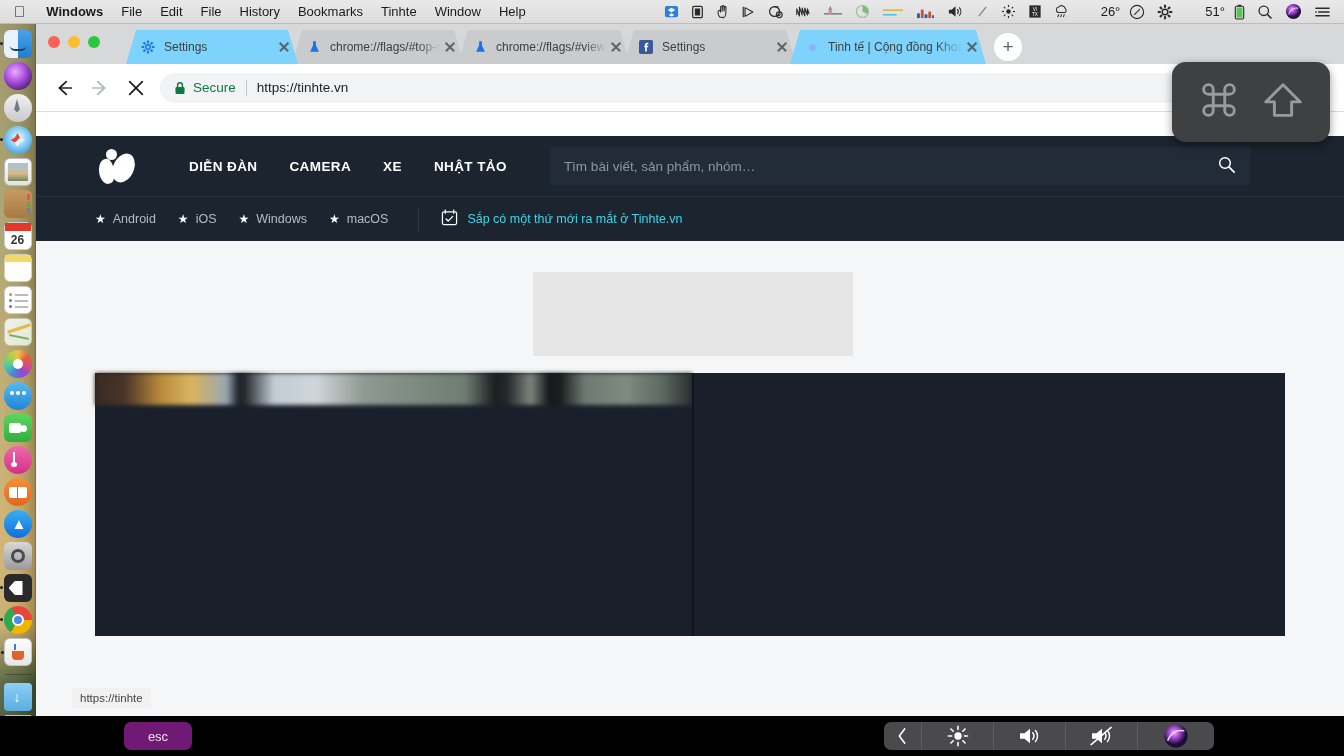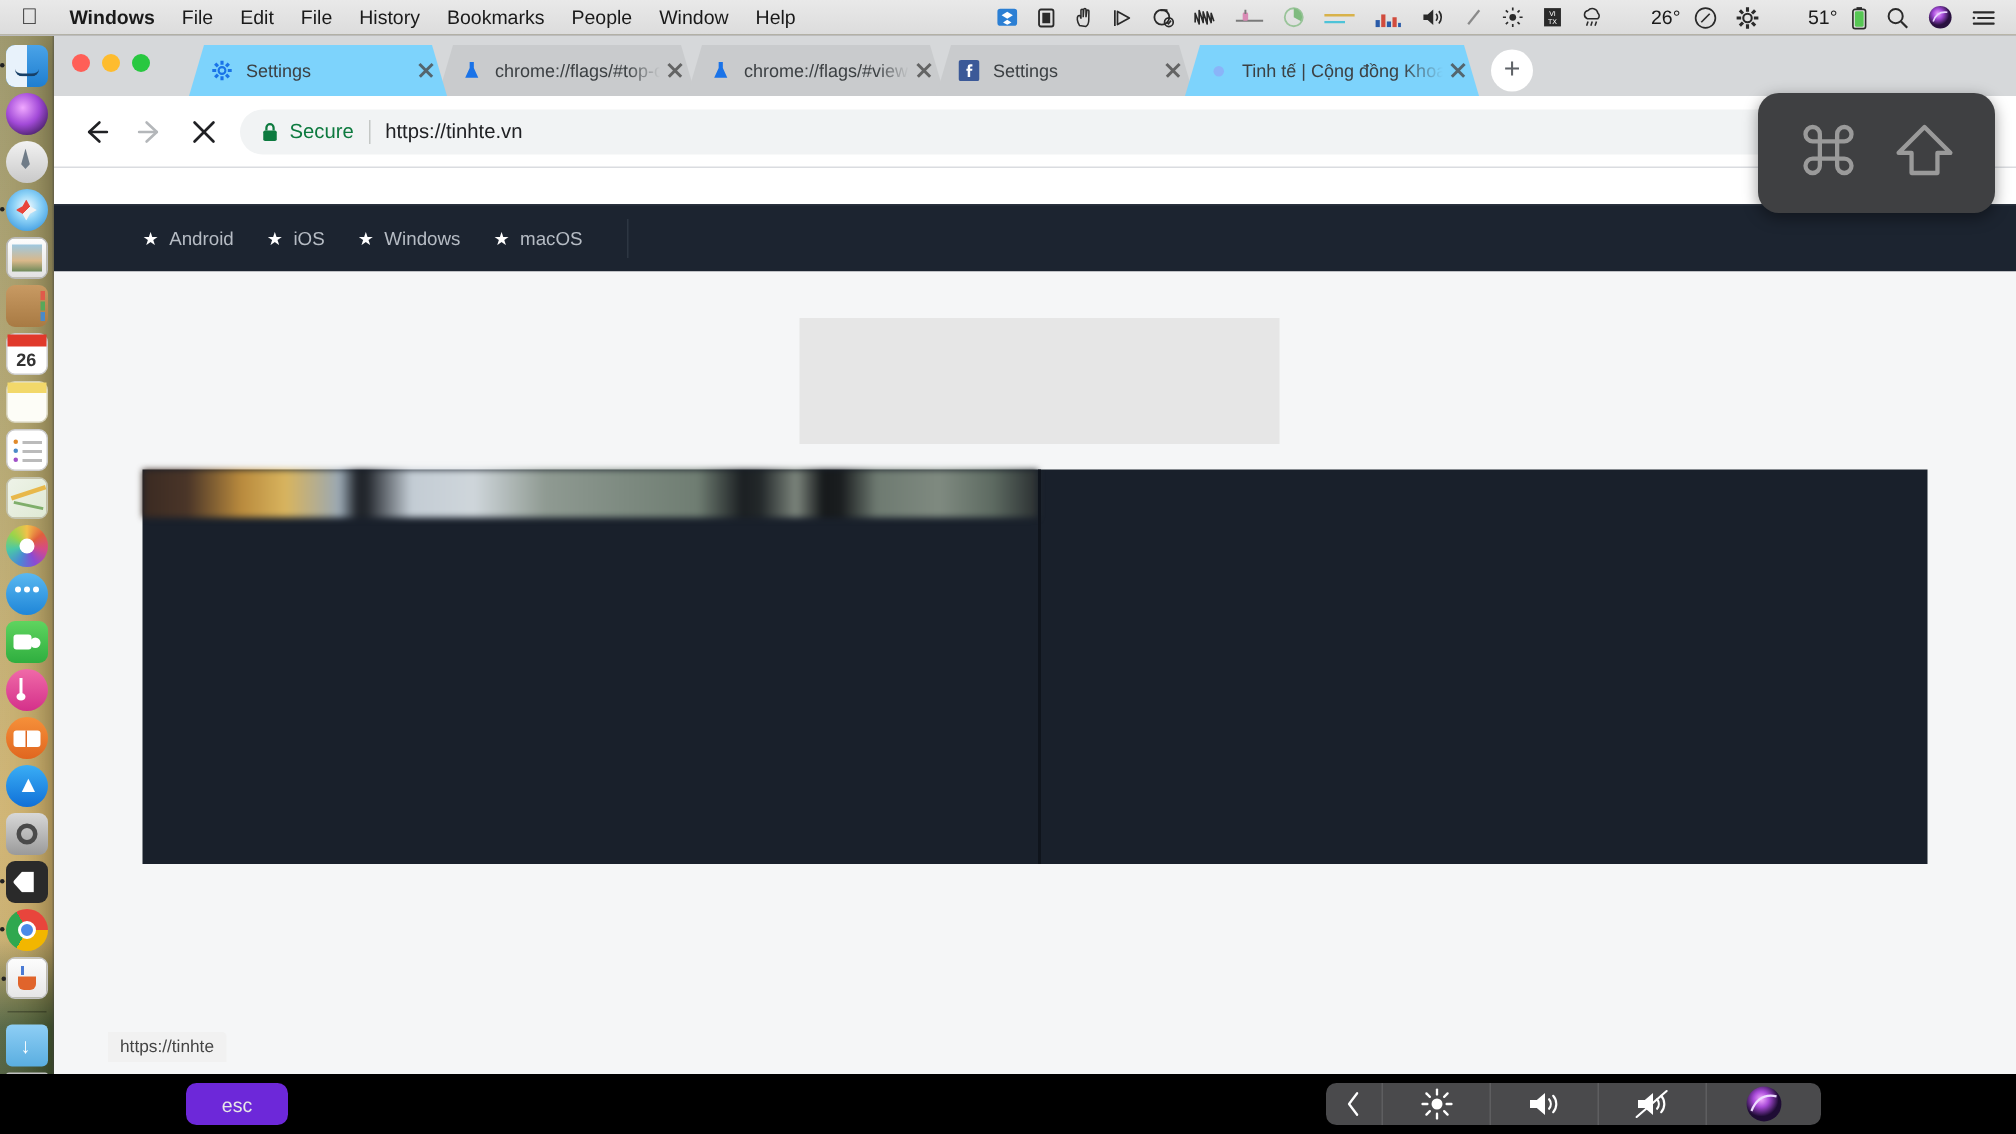--- a/index.html
+++ b/index.html
@@ -155,21 +155,21 @@
     border-top-right-radius:3px; z-index:45; max-width:160px; overflow:hidden;
     white-space:nowrap;
   }
 
   
   #touchbar{
     position:absolute; left:0; bottom:0; width:1344px; height:40px;
     background:#000; z-index:70; display:flex; align-items:center;
   }
   #touchbar .esc{
-    margin-left:124px; width:68px; height:28px; background:#6d28d9; border-radius:7px;
+    margin-left:124px; width:68px; height:28px; background:#701a75; border-radius:7px;
     display:flex; align-items:center; justify-content:center; color:#e8e8e8; font-size:13px;
   }
   #tb-right{
     position:absolute; right:130px; top:6px; height:28px; display:flex; align-items:center;
     background:#4a4a4c; border-radius:7px; overflow:hidden;
   }
   #tb-right .tbb{
     width:72px; height:28px; display:flex; align-items:center; justify-content:center;
     border-right:1px solid #5e5e60;
   }
@@ -199,21 +199,21 @@
 <div id="desktop"></div>
 
 <div id="menubar">
   <div class="apple"></div>
   <div class="mitem bold">Windows</div>
   <div class="mitem">File</div>
   <div class="mitem">Edit</div>
   <div class="mitem">File</div>
   <div class="mitem">History</div>
   <div class="mitem">Bookmarks</div>
-  <div class="mitem">People</div>
+  <div class="mitem">Tinhte</div>
   <div class="mitem">Window</div>
   <div class="mitem">Help</div>
 
   <div class="right">
     <div class="sicon">
       <svg width="15" height="15" viewBox="0 0 16 16">
           <rect x="1" y="2" width="14" height="12" rx="2" fill="#2b7fd4"></rect>
           <path d="M8 4 L4 6.5 L8 9 L12 6.5 Z" fill="#fff"></path>
           <path d="M8 9.8 L5 11.8 L8 13.4 L11 11.8 Z" fill="#fff"></path>
         </svg>
@@ -577,39 +577,72 @@
             <text x="7.5" y="10.5" font-size="8" fill="#3a5a80" text-anchor="middle" font-family="Liberation Sans">文</text>
             <rect x="8" y="7" width="13" height="11" rx="1.6" fill="#f5f5f5" stroke="#9aa0a6" stroke-width="1"></rect>
             <text x="14.5" y="15.5" font-size="8" fill="#444" text-anchor="middle" font-family="Liberation Sans">A</text>
           </svg>
       </span>
     </div>
   </div>
 
   <div id="page">
 
+    <div id="site-header">
+      <div class="logo">
+        <span class="leaf l1"></span>
+          <span class="leaf l2"></span>
+          <span class="leaf l3"></span>
+      </div>
+      <div class="navlinks">
+        <a>DIỄN ĐÀN</a>
+        <a>CAMERA</a>
+        <a>XE</a>
+        <a>NHẬT TẢO</a>
+      </div>
+      <div id="searchbox">
+        <span class="ph">Tìm bài viết, sản phẩm, nhóm…</span>
+        <span class="sico">
+          <svg width="19" height="19" viewBox="0 0 20 20">
+              <circle cx="8.4" cy="8.4" r="5.6" fill="none" stroke="#fff" stroke-width="1.6"></circle>
+              <line x1="12.6" y1="12.6" x2="18" y2="18" stroke="#fff" stroke-width="1.8" stroke-linecap="round"></line>
+            </svg>
+        </span>
+      </div>
+    </div>
 
     <div id="subnav">
       <div class="subitem">
         <span class="star">★</span>
         <span>Android</span>
       </div>
       <div class="subitem">
         <span class="star">★</span>
         <span>iOS</span>
       </div>
       <div class="subitem">
         <span class="star">★</span>
         <span>Windows</span>
       </div>
       <div class="subitem">
         <span class="star">★</span>
         <span>macOS</span>
       </div>
       <div class="subsep"></div>
+      <div class="evt">
+        <span>
+          <svg width="17" height="17" viewBox="0 0 18 18">
+              <rect x="1.5" y="3" width="15" height="13.5" rx="1.6" fill="none" stroke="#fff" stroke-width="1.3"></rect>
+              <line x1="4.5" y1="1" x2="4.5" y2="4.6" stroke="#fff" stroke-width="1.3" stroke-linecap="round"></line>
+              <line x1="13.5" y1="1" x2="13.5" y2="4.6" stroke="#fff" stroke-width="1.3" stroke-linecap="round"></line>
+              <path d="M5.4 10.6 L7.6 12.8 L12.4 7.8" fill="none" stroke="#fff" stroke-width="1.4" stroke-linecap="round" stroke-linejoin="round"></path>
+            </svg>
+        </span>
+        <span class="etext">Sắp có một thứ mới ra mắt ở Tinhte.vn</span>
+      </div>
     </div>
 
     <div id="content">
       <div id="adblock"></div>
       <div id="card">
         <div class="photo"></div>
         <div class="splitter"></div>
       </div>
     </div>
   </div>

